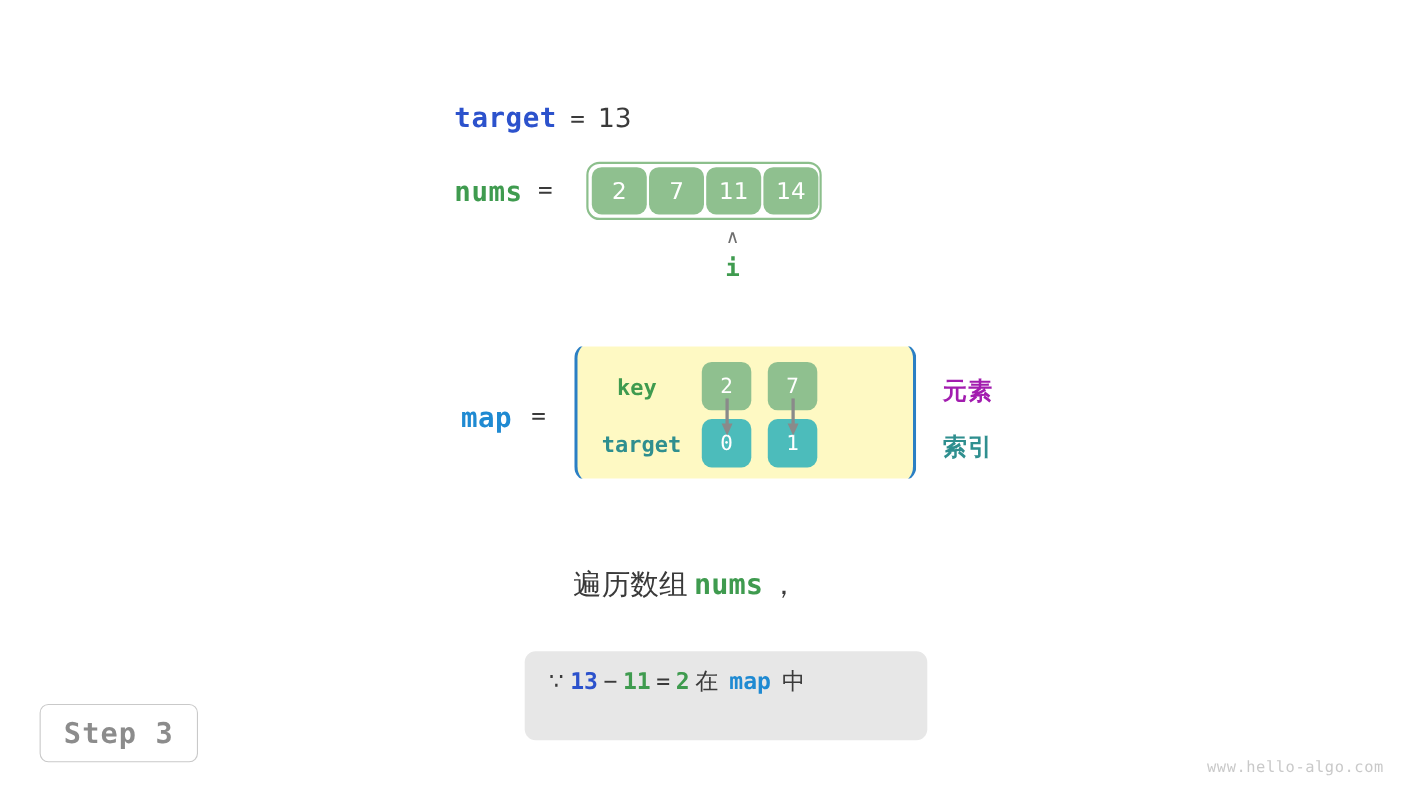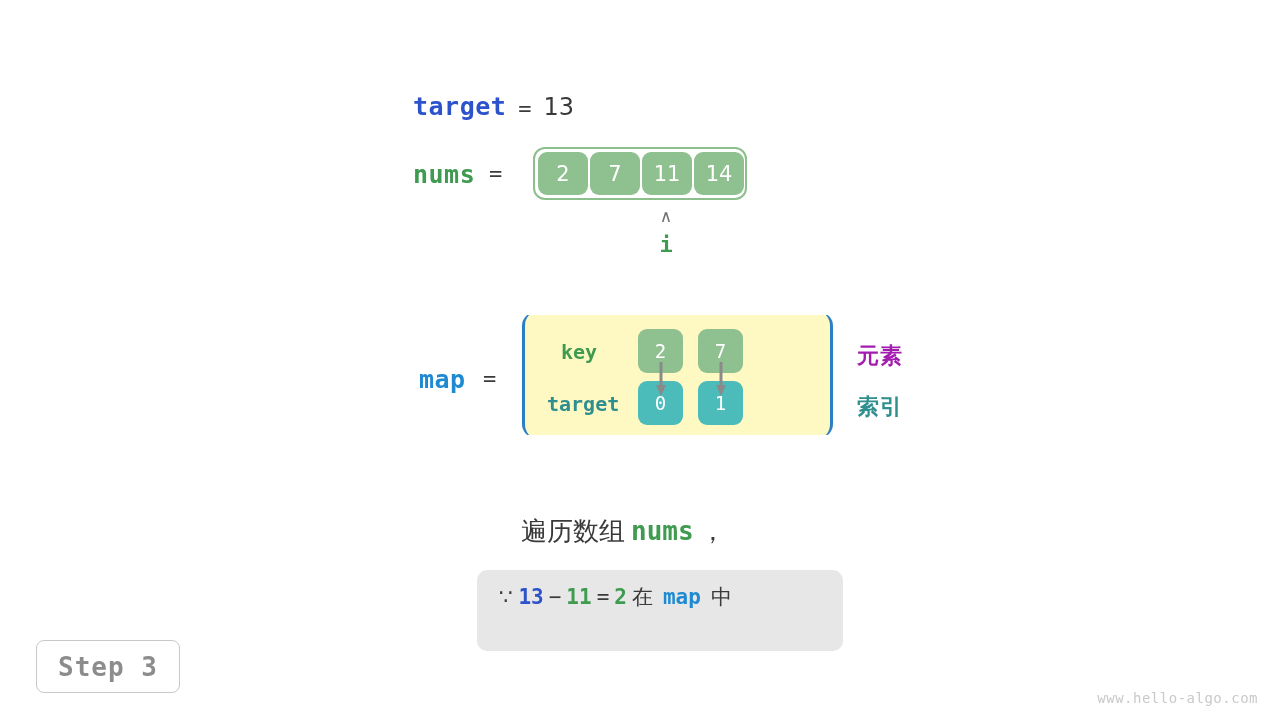--- a/index.html
+++ b/index.html
@@ -210,21 +210,21 @@
   }
   #caption-line .code {
     font-family: "DejaVu Sans Mono", "Liberation Mono", monospace;
     font-weight: bold;
     color: #3f9b4f;
     padding: 0 6px;
   }
 
   #note-box {
     left: 477px;
-    top: 570px;
+    top: 592px;
     width: 366px;
     height: 81px;
     background: #e7e7e7;
     border-radius: 10px;
     box-sizing: border-box;
     padding: 9px 22px 0 22px;
   }
   .note-line {
     font-size: 21px;
     color: #3a3a3a;

